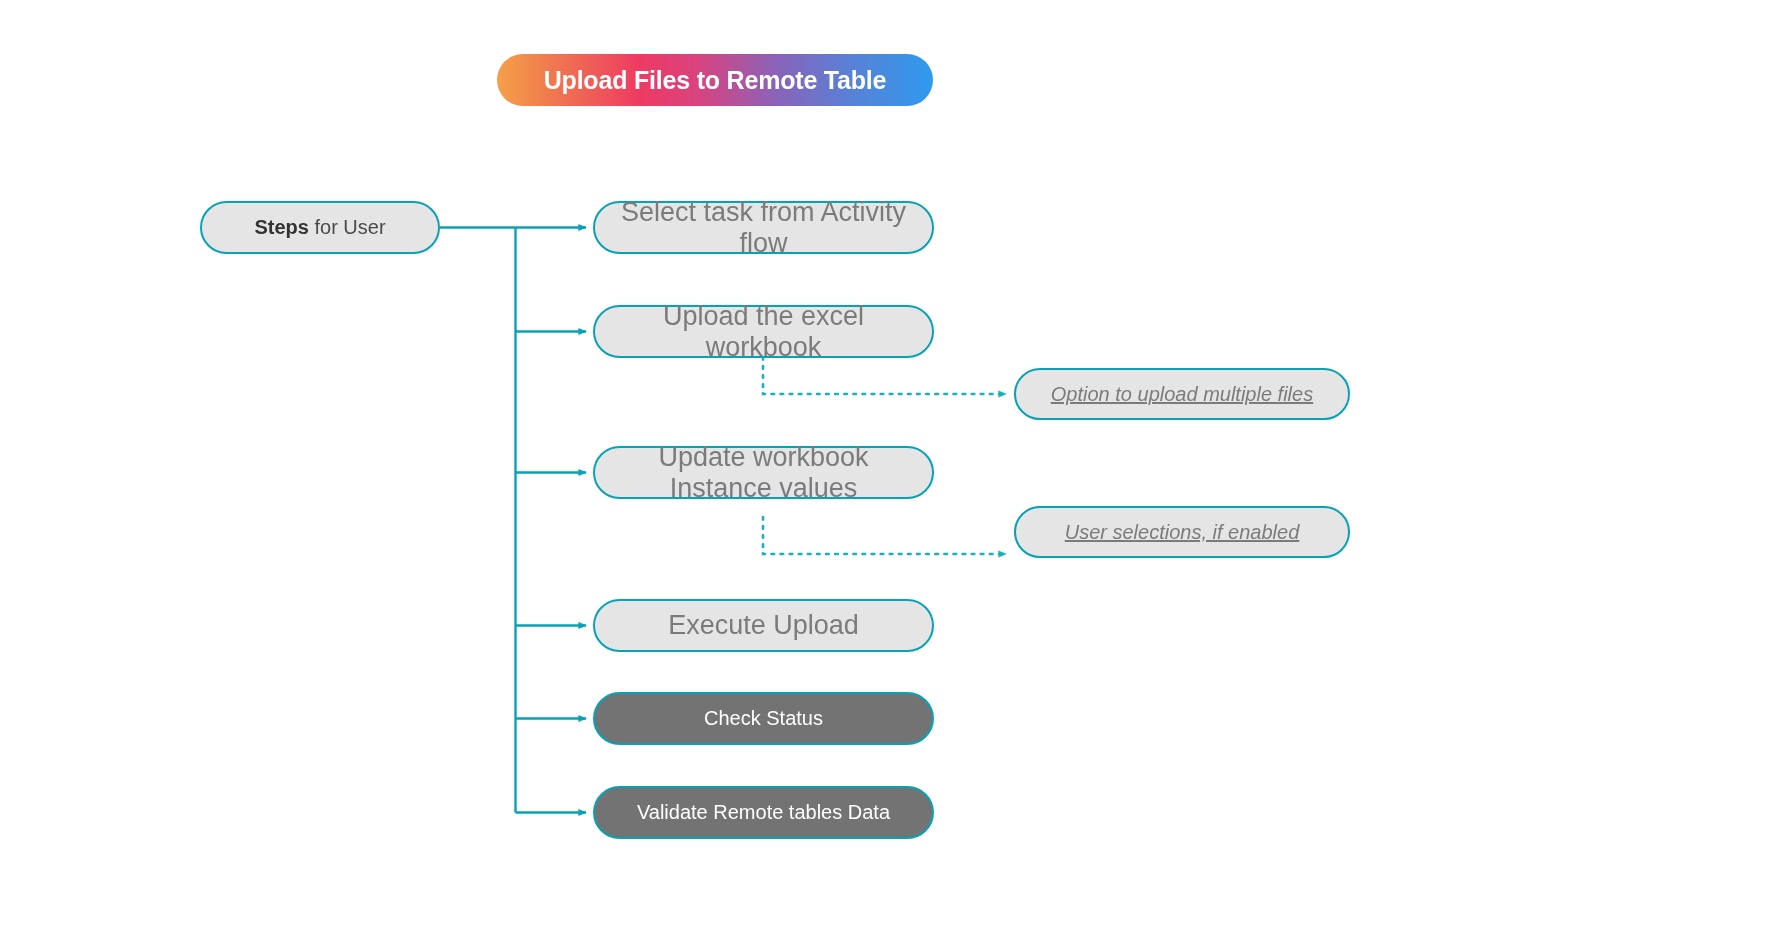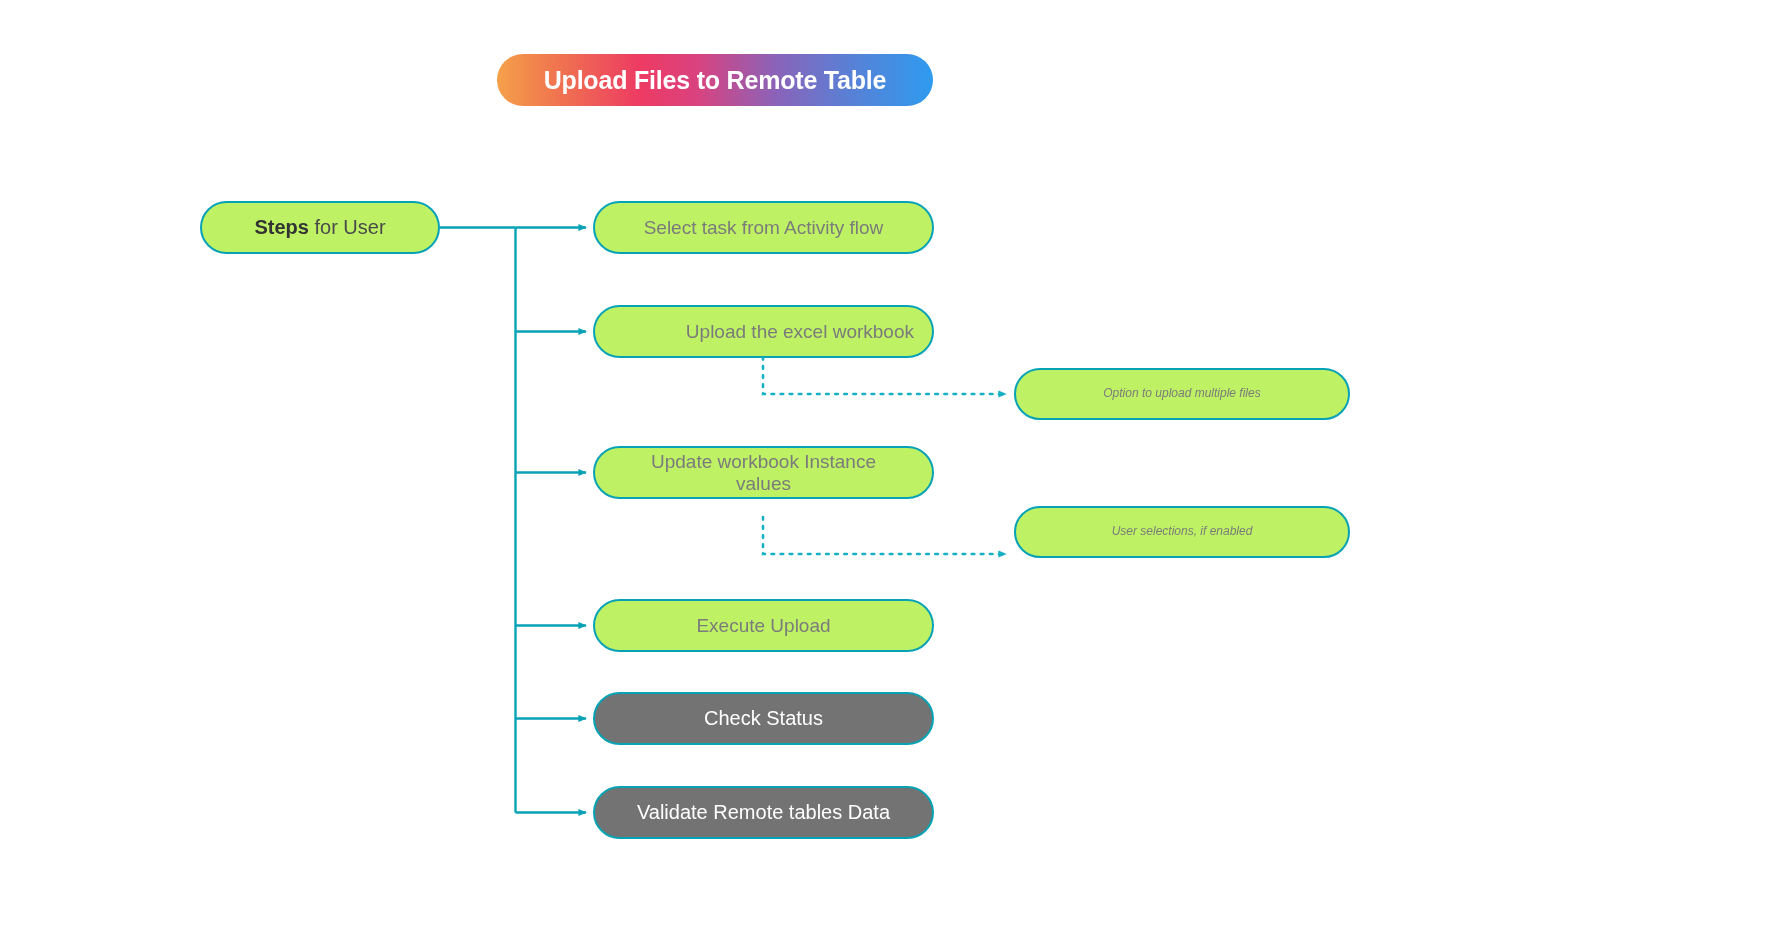--- a/index.html
+++ b/index.html
@@ -52,45 +52,46 @@
 
   
   .node {
     position: absolute;
     box-sizing: border-box;
     border-radius: 999px;
     display: flex;
     align-items: center;
     justify-content: center;
     text-align: center;
-    background: #bef264;
+    background: #e5e5e5;
   }
   .node.outlined {
     border: 2px solid #07a2b6;
   }
   .node.filled {
     background: #737373;
     border: 2px solid #06a3b5;
   }
   .node .label {
     display: block;
     line-height: 1.12;
     padding: 0 18px;
   }
   .node.outlined .label {
     color: #7b7b7b;
-    font-size: 19px;
+    font-size: 27px;
   }
   .node.filled .label {
     color: #ffffff;
     font-size: 20px;
   }
   .node.italic .label {
     font-style: italic;
-    font-size: 12px;
+    font-size: 20px;
+    text-decoration: underline;
   }
 
   
   #node-root .label {
     color: #4a4a4a;
     font-size: 20px;
   }
   #node-root .label b { font-weight: bold; color: #333333; }
 
   

